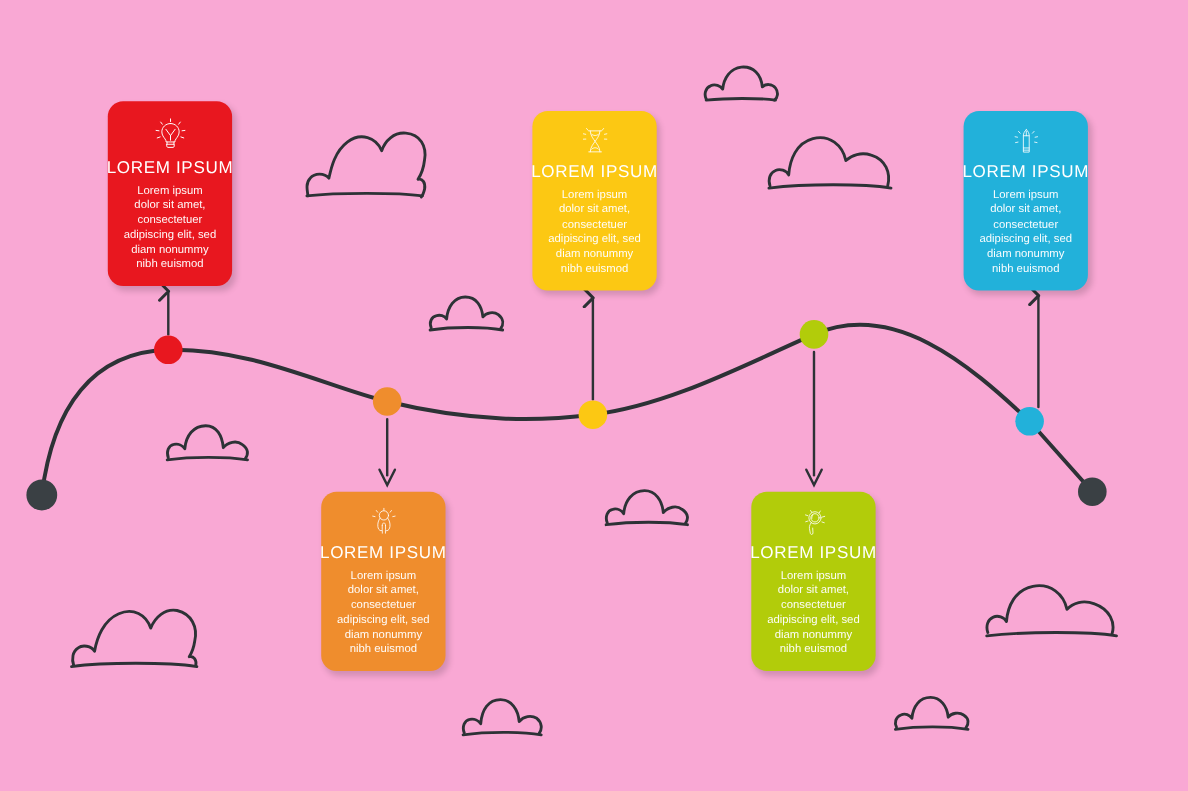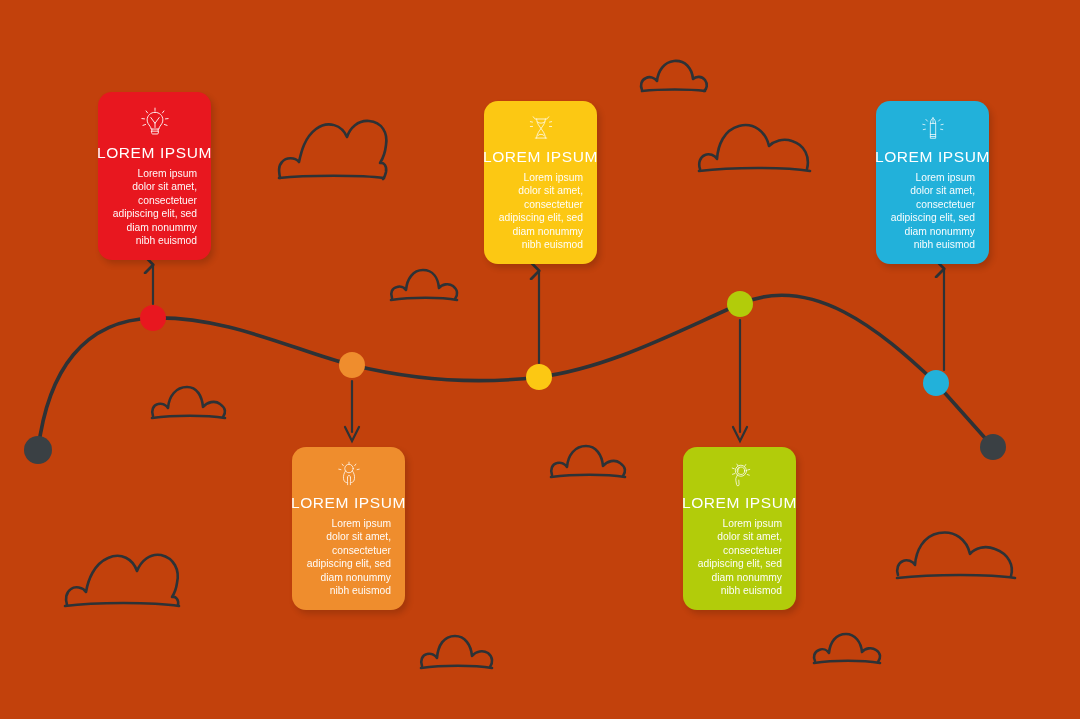--- a/index.html
+++ b/index.html
@@ -9,21 +9,21 @@
   body {
     width: 1080px;
     height: 719px;
     overflow: hidden;
     font-family: "Liberation Sans", sans-serif;
   }
   #stage {
     position: relative;
     width: 1080px;
     height: 719px;
-    background: #c2410c;
+    background: #f9a8d4;
     overflow: hidden;
   }
   #scene-svg {
     position: absolute;
     left: 0;
     top: 0;
     width: 1080px;
     height: 719px;
   }
   .card {
@@ -50,21 +50,21 @@
     font-weight: 400;
     text-align: center;
     margin: 2px 0 5px 0;
     line-height: 1.1;
     white-space: nowrap;
   }
   .card-body {
     color: #ffffff;
     font-size: 10.3px;
     line-height: 1.32;
-    text-align: right;
+    text-align: center;
     padding: 0 4px;
     opacity: 0.97;
   }
 </style>
 </head>
 <body>
 
 <div id="stage">
 
   <svg id="scene-svg" viewBox="0 0 1080 719">

